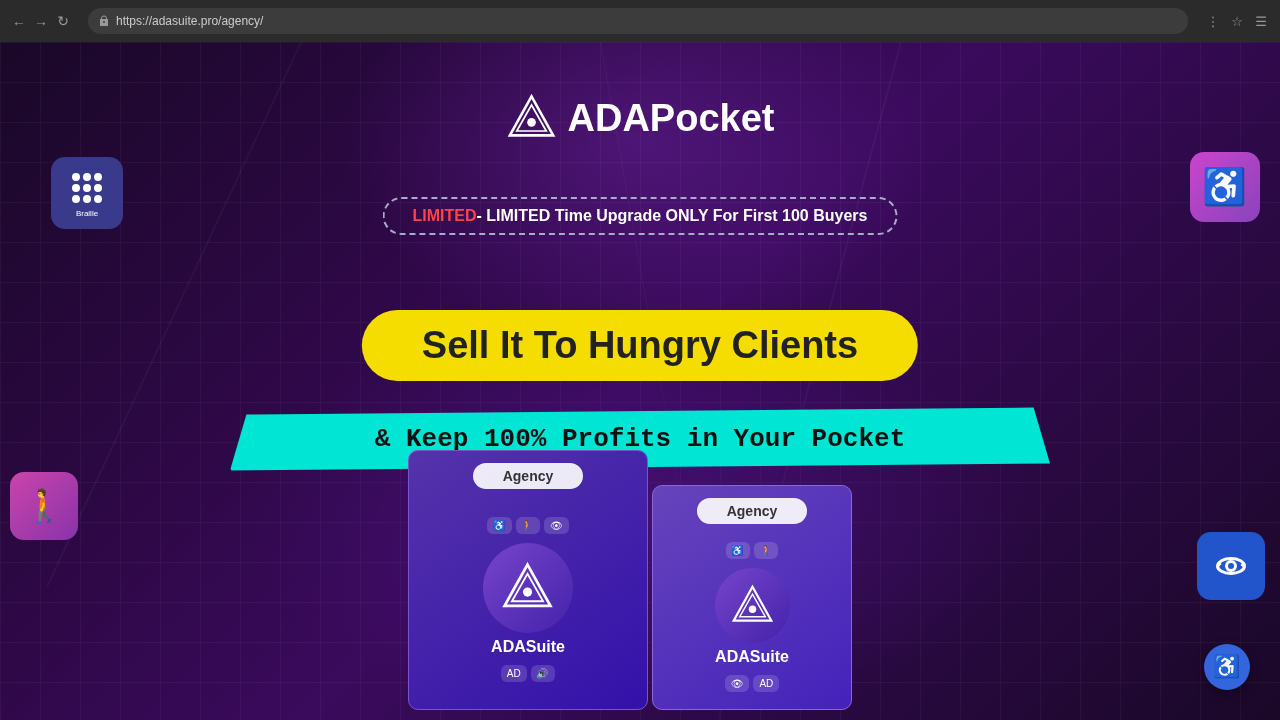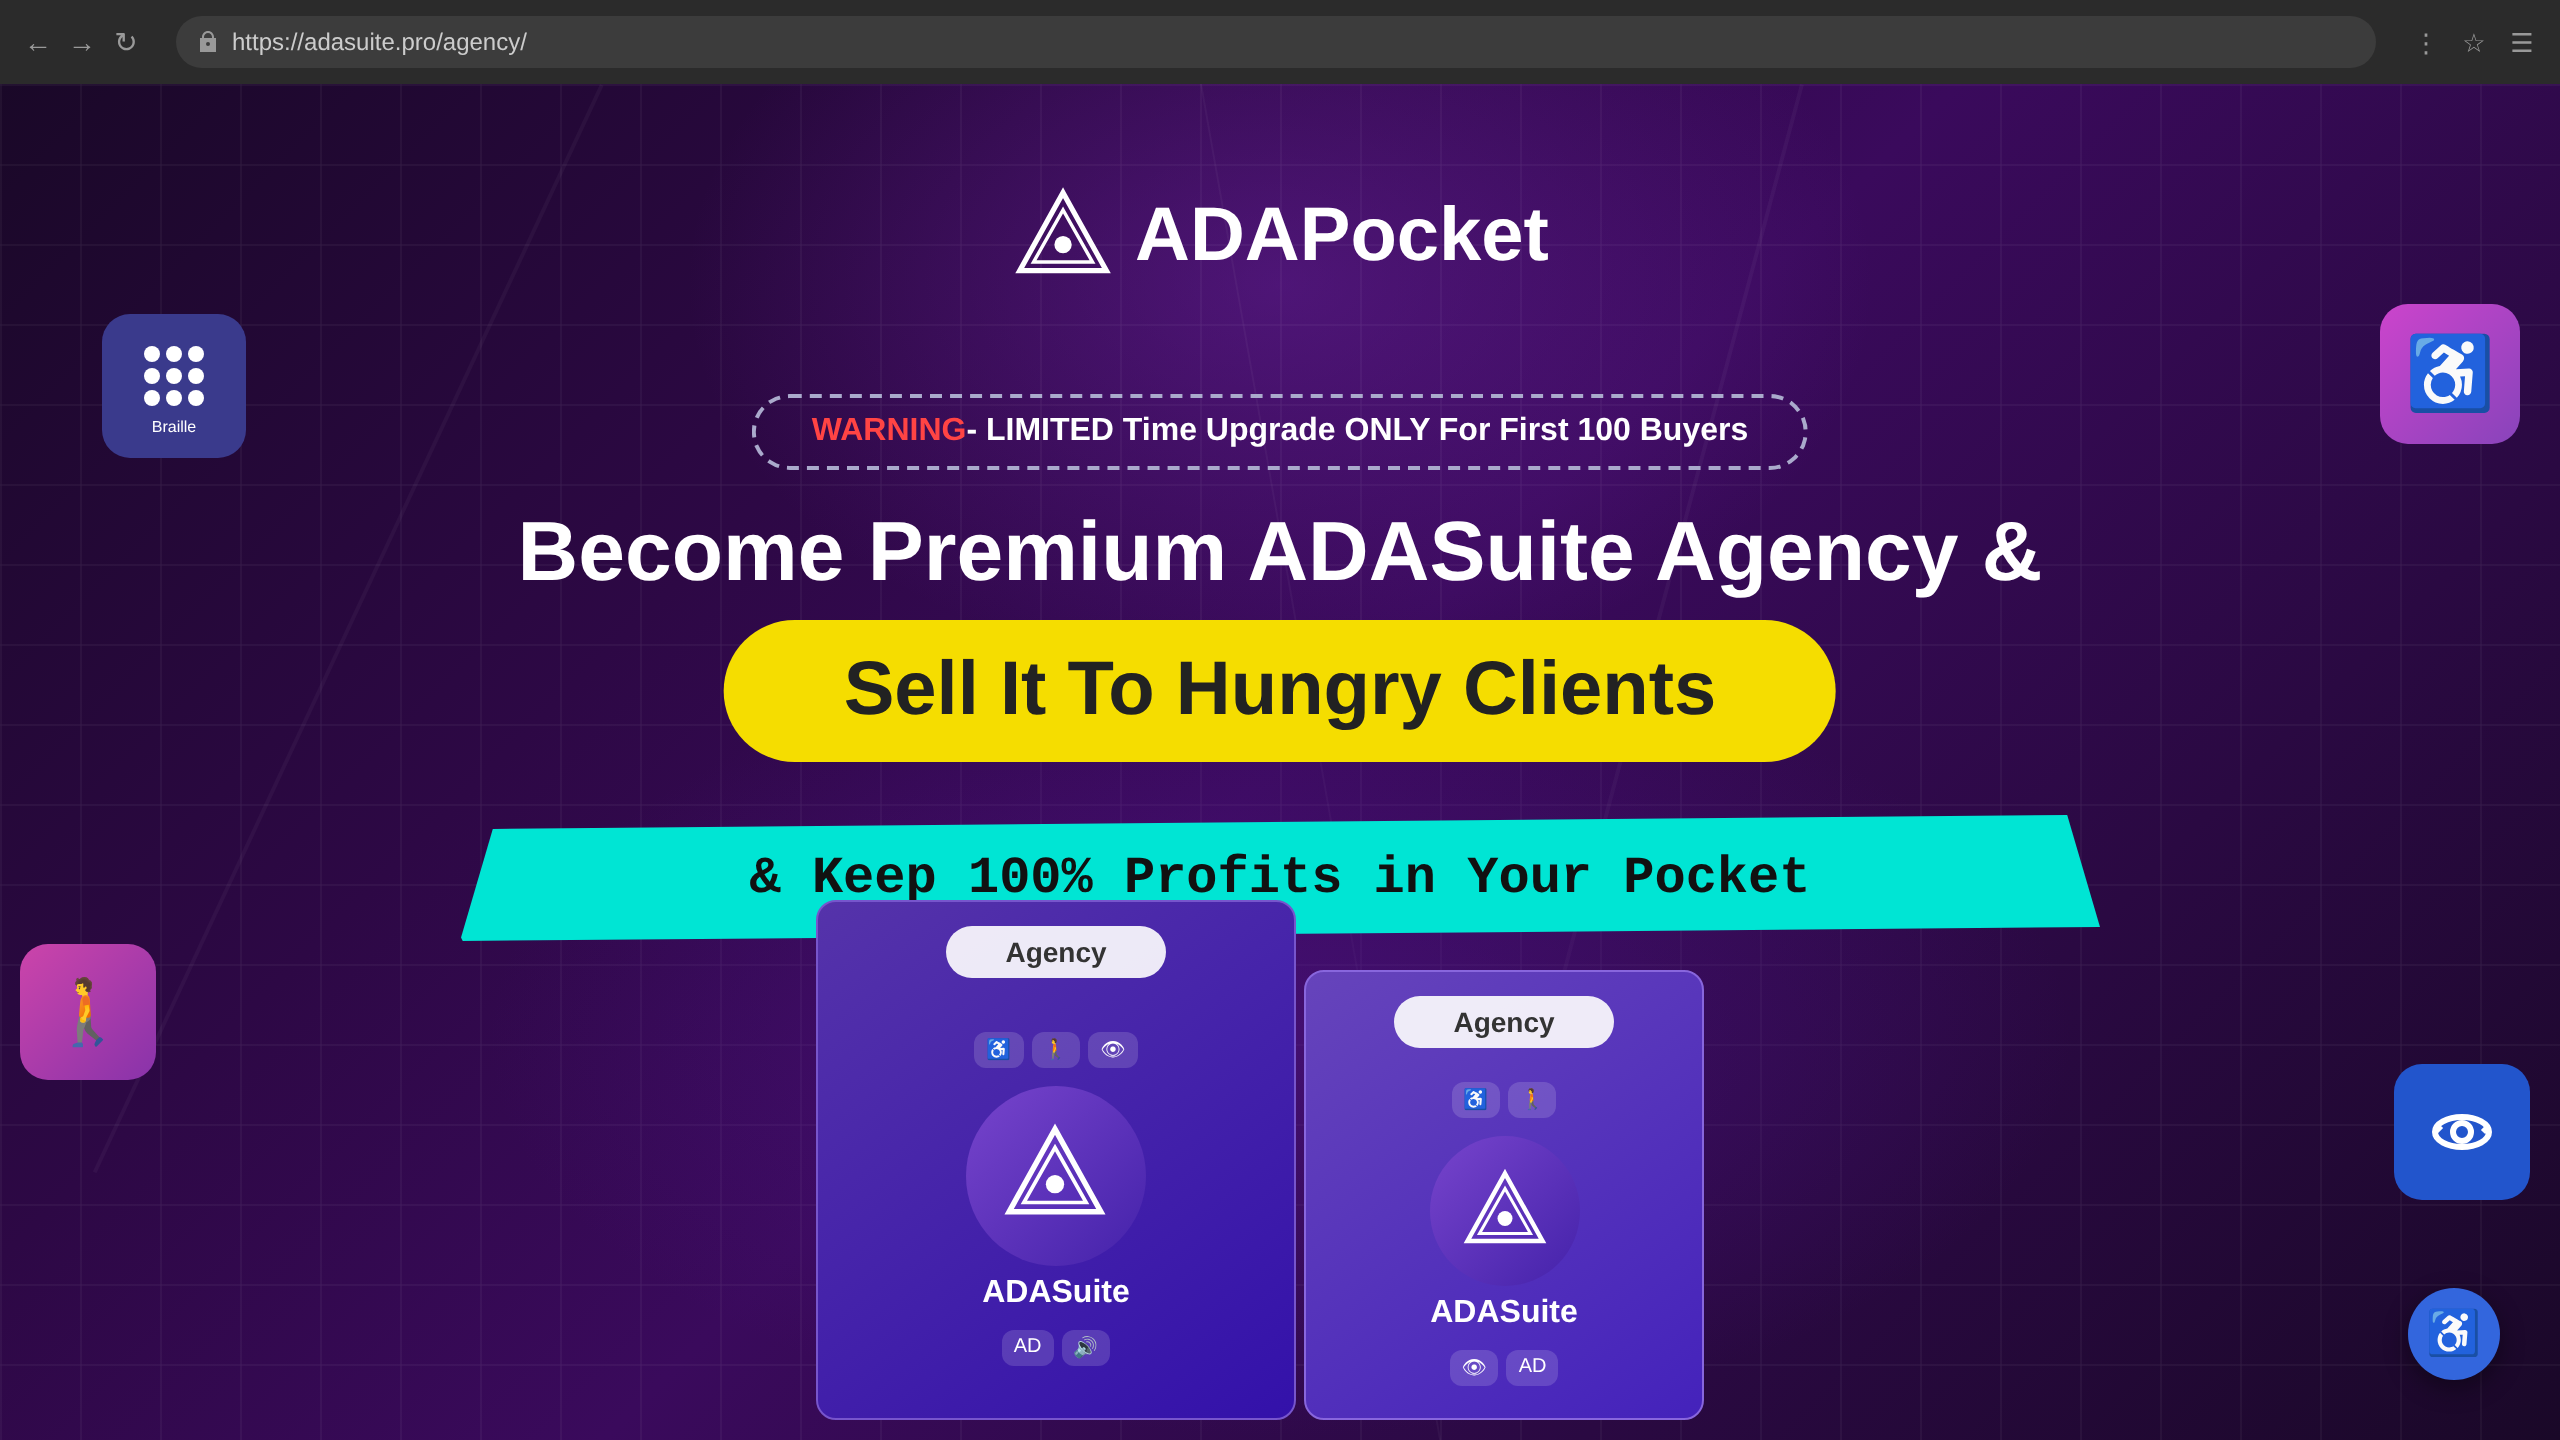--- a/index.html
+++ b/index.html
@@ -502,25 +502,24 @@
       <polygon points="30,15 47,45 13,45" fill="none" stroke="white" stroke-width="2"></polygon>
       <circle cx="30" cy="35" r="5" fill="white"></circle>
     </svg>
     <div style="font-size:38px;font-weight:bold;color:white;">
       <span>ADA</span><span>Pocket</span>
     </div>
   </div>
 
   <div class="warning-badge">
     <span class="warning-badge-text">
-      <span class="warn-red">WARNING</span><span>- LIMITED Time Upgrade ONLY For First 100 Buyers</span>
+      <span class="warn-red">LIMITED</span><span>- LIMITED Time Upgrade ONLY For First 100 Buyers</span>
     </span>
   </div>
 
-  <div class="headline-1">Become Premium ADASuite Agency &amp;</div>
 
   <div class="headline-yellow">Sell It To Hungry Clients</div>
 
   <div class="cyan-brush">
     <span class="cyan-text">&amp; Keep 100% Profits in Your Pocket</span>
   </div>
 
   <div class="product-boxes">
 
     <div class="product-box-1">

